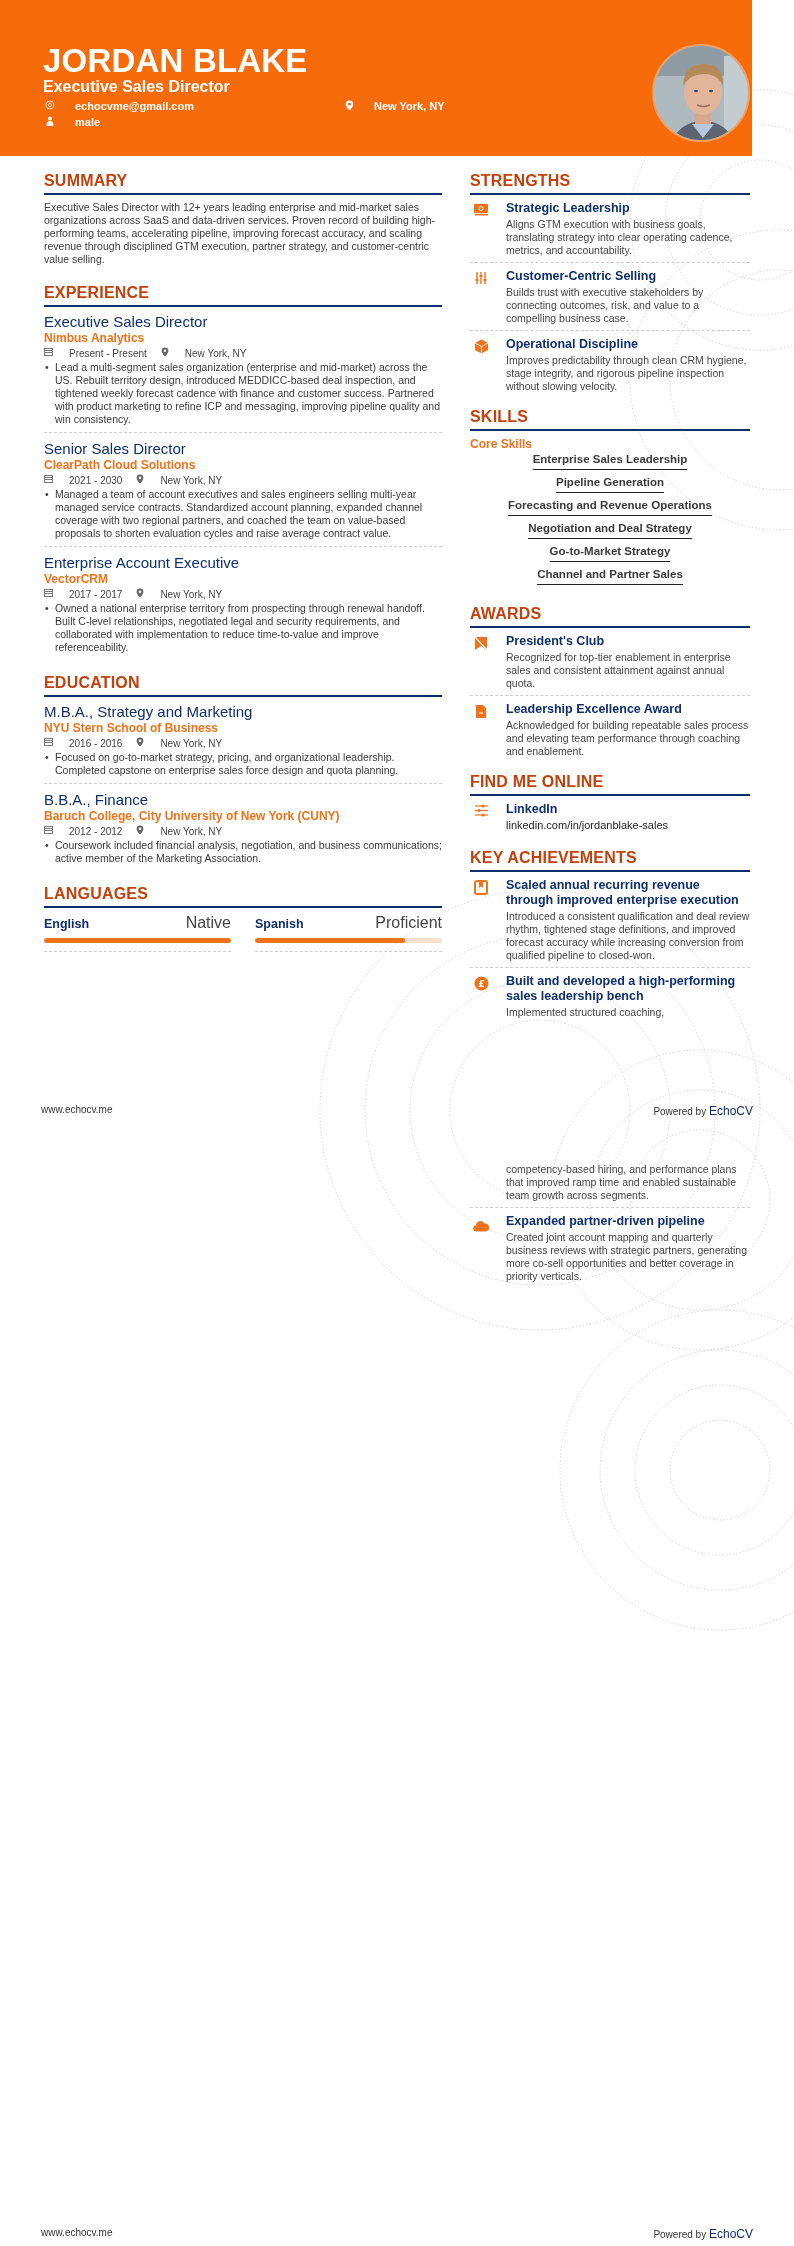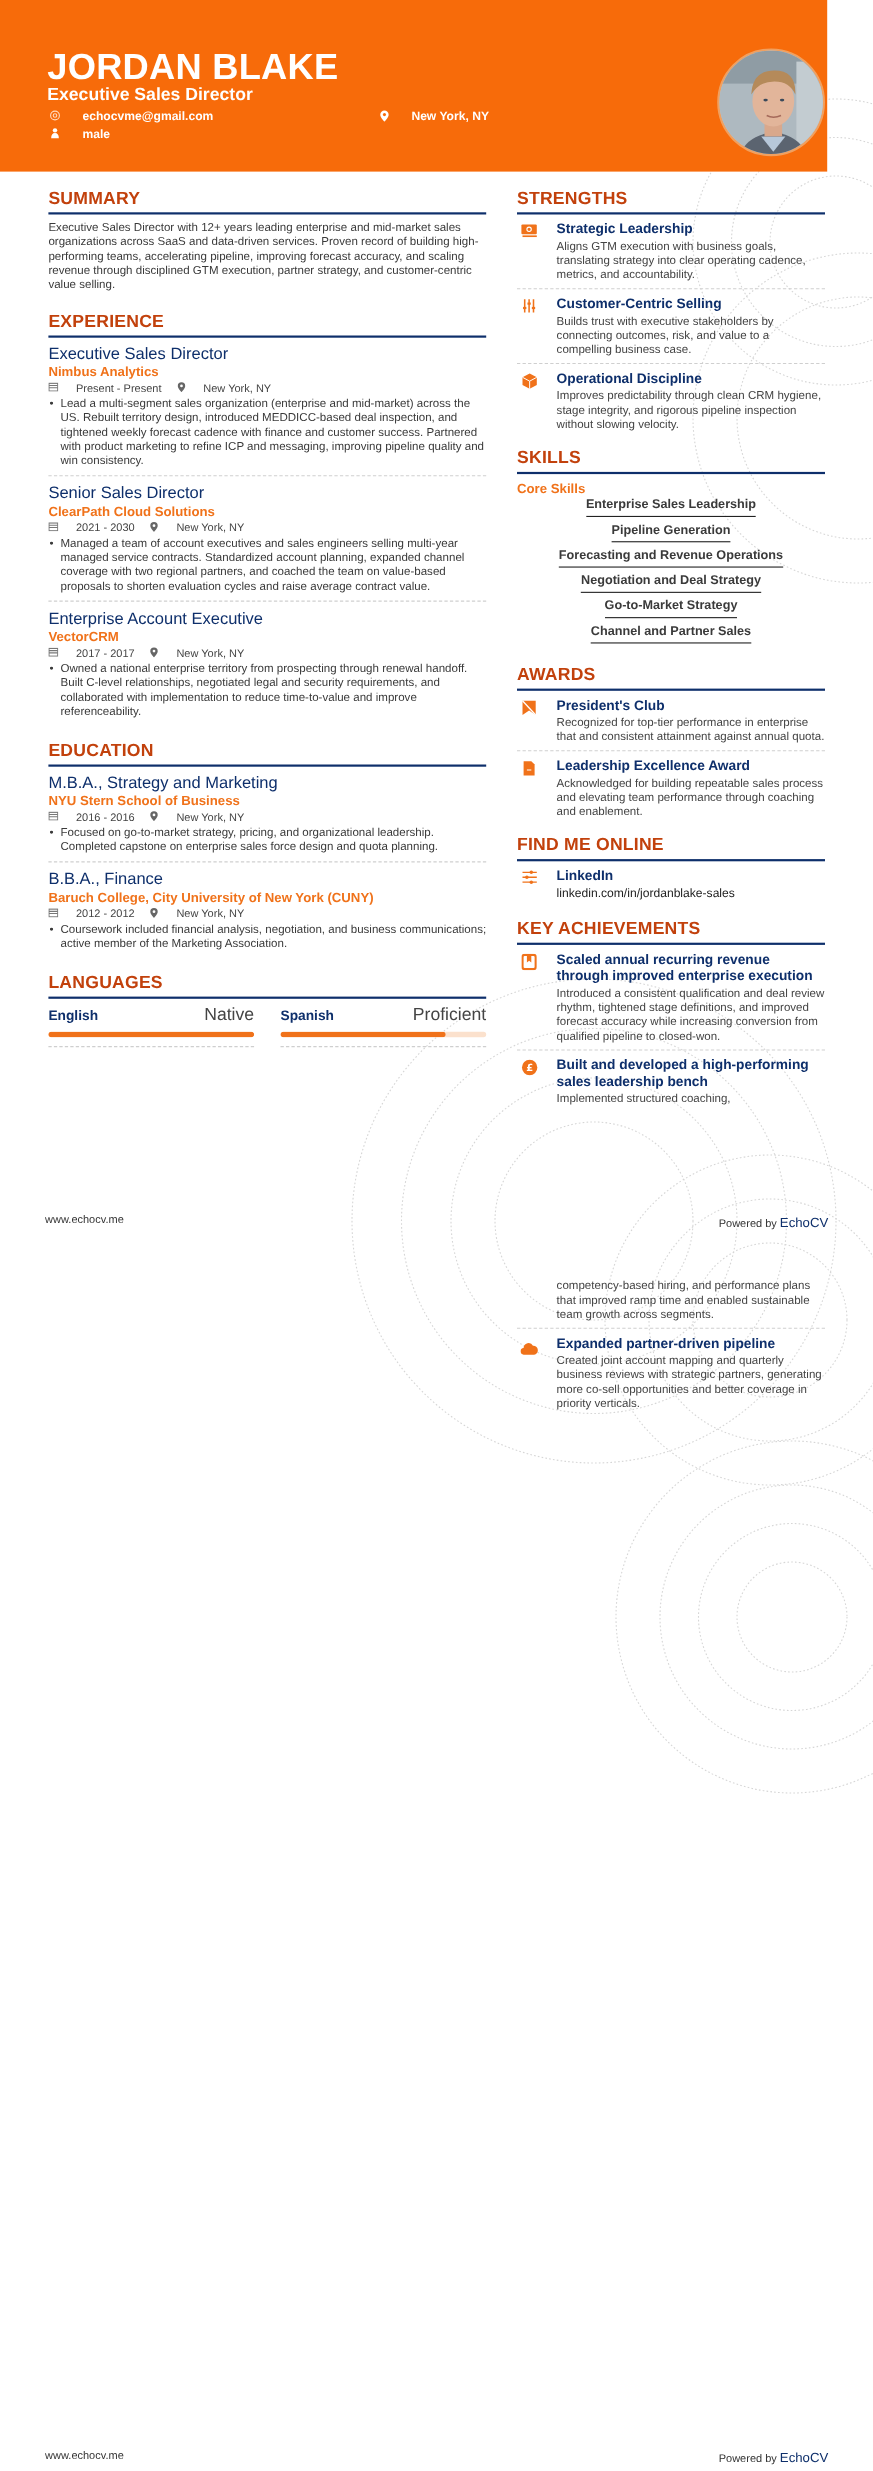--- a/index.html
+++ b/index.html
@@ -336,21 +336,21 @@
     <div class="sec-title">AWARDS</div>
     <div class="ritem">
       <div class="ricon">
           <svg width="14" height="15" viewBox="0 0 14 15">
             <path d="M1 1 L13 1 L13 14 L7 10 L1 14 Z" fill="#f0721a"></path>
             <line x1="1" y1="1" x2="13" y2="14" stroke="#fff" stroke-width="1.2"></line>
           </svg>
         </div>
       <div class="rbody">
         <div class="rtitle">President's Club</div>
-        <div class="rdesc">Recognized for top-tier performance in enterprise that and consistent attainment against annual quota.</div>
+        <div class="rdesc">Recognized for top-tier enablement in enterprise sales and consistent attainment against annual quota.</div>
       </div>
     </div>
     <div class="ritem last">
       <div class="ricon">
           <svg width="12" height="15" viewBox="0 0 12 15">
             <path d="M1 1 L8 1 L11 4 L11 14 L1 14 Z" fill="#f0721a"></path>
             <line x1="4" y1="9" x2="8" y2="9" stroke="#fff" stroke-width="1"></line>
           </svg>
         </div>
       <div class="rbody">

